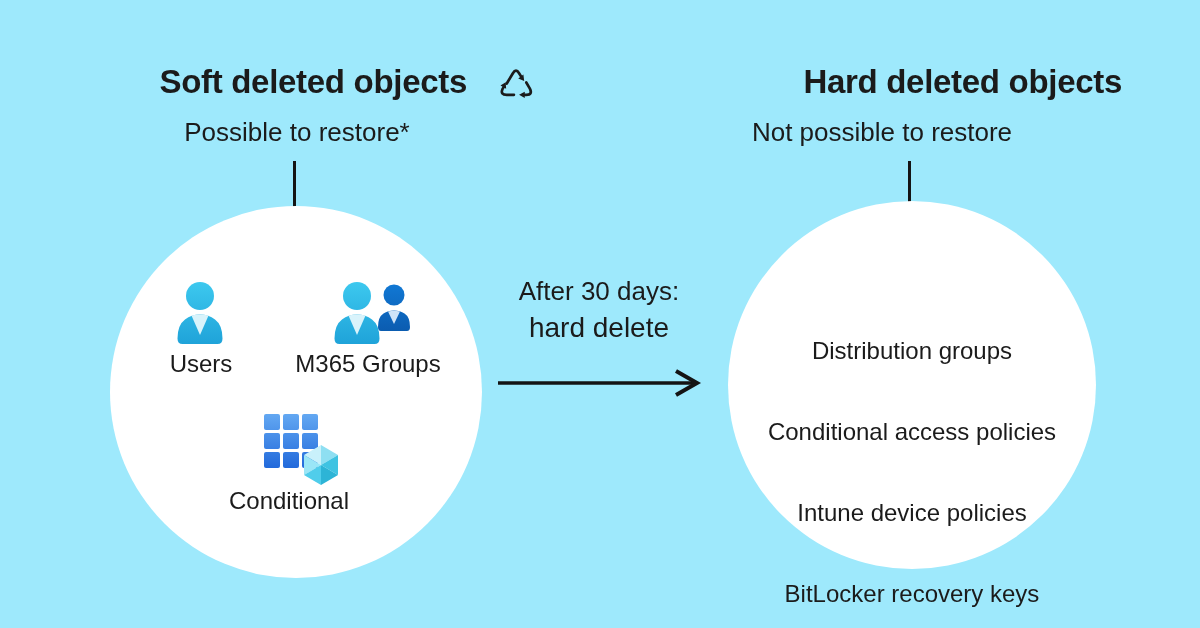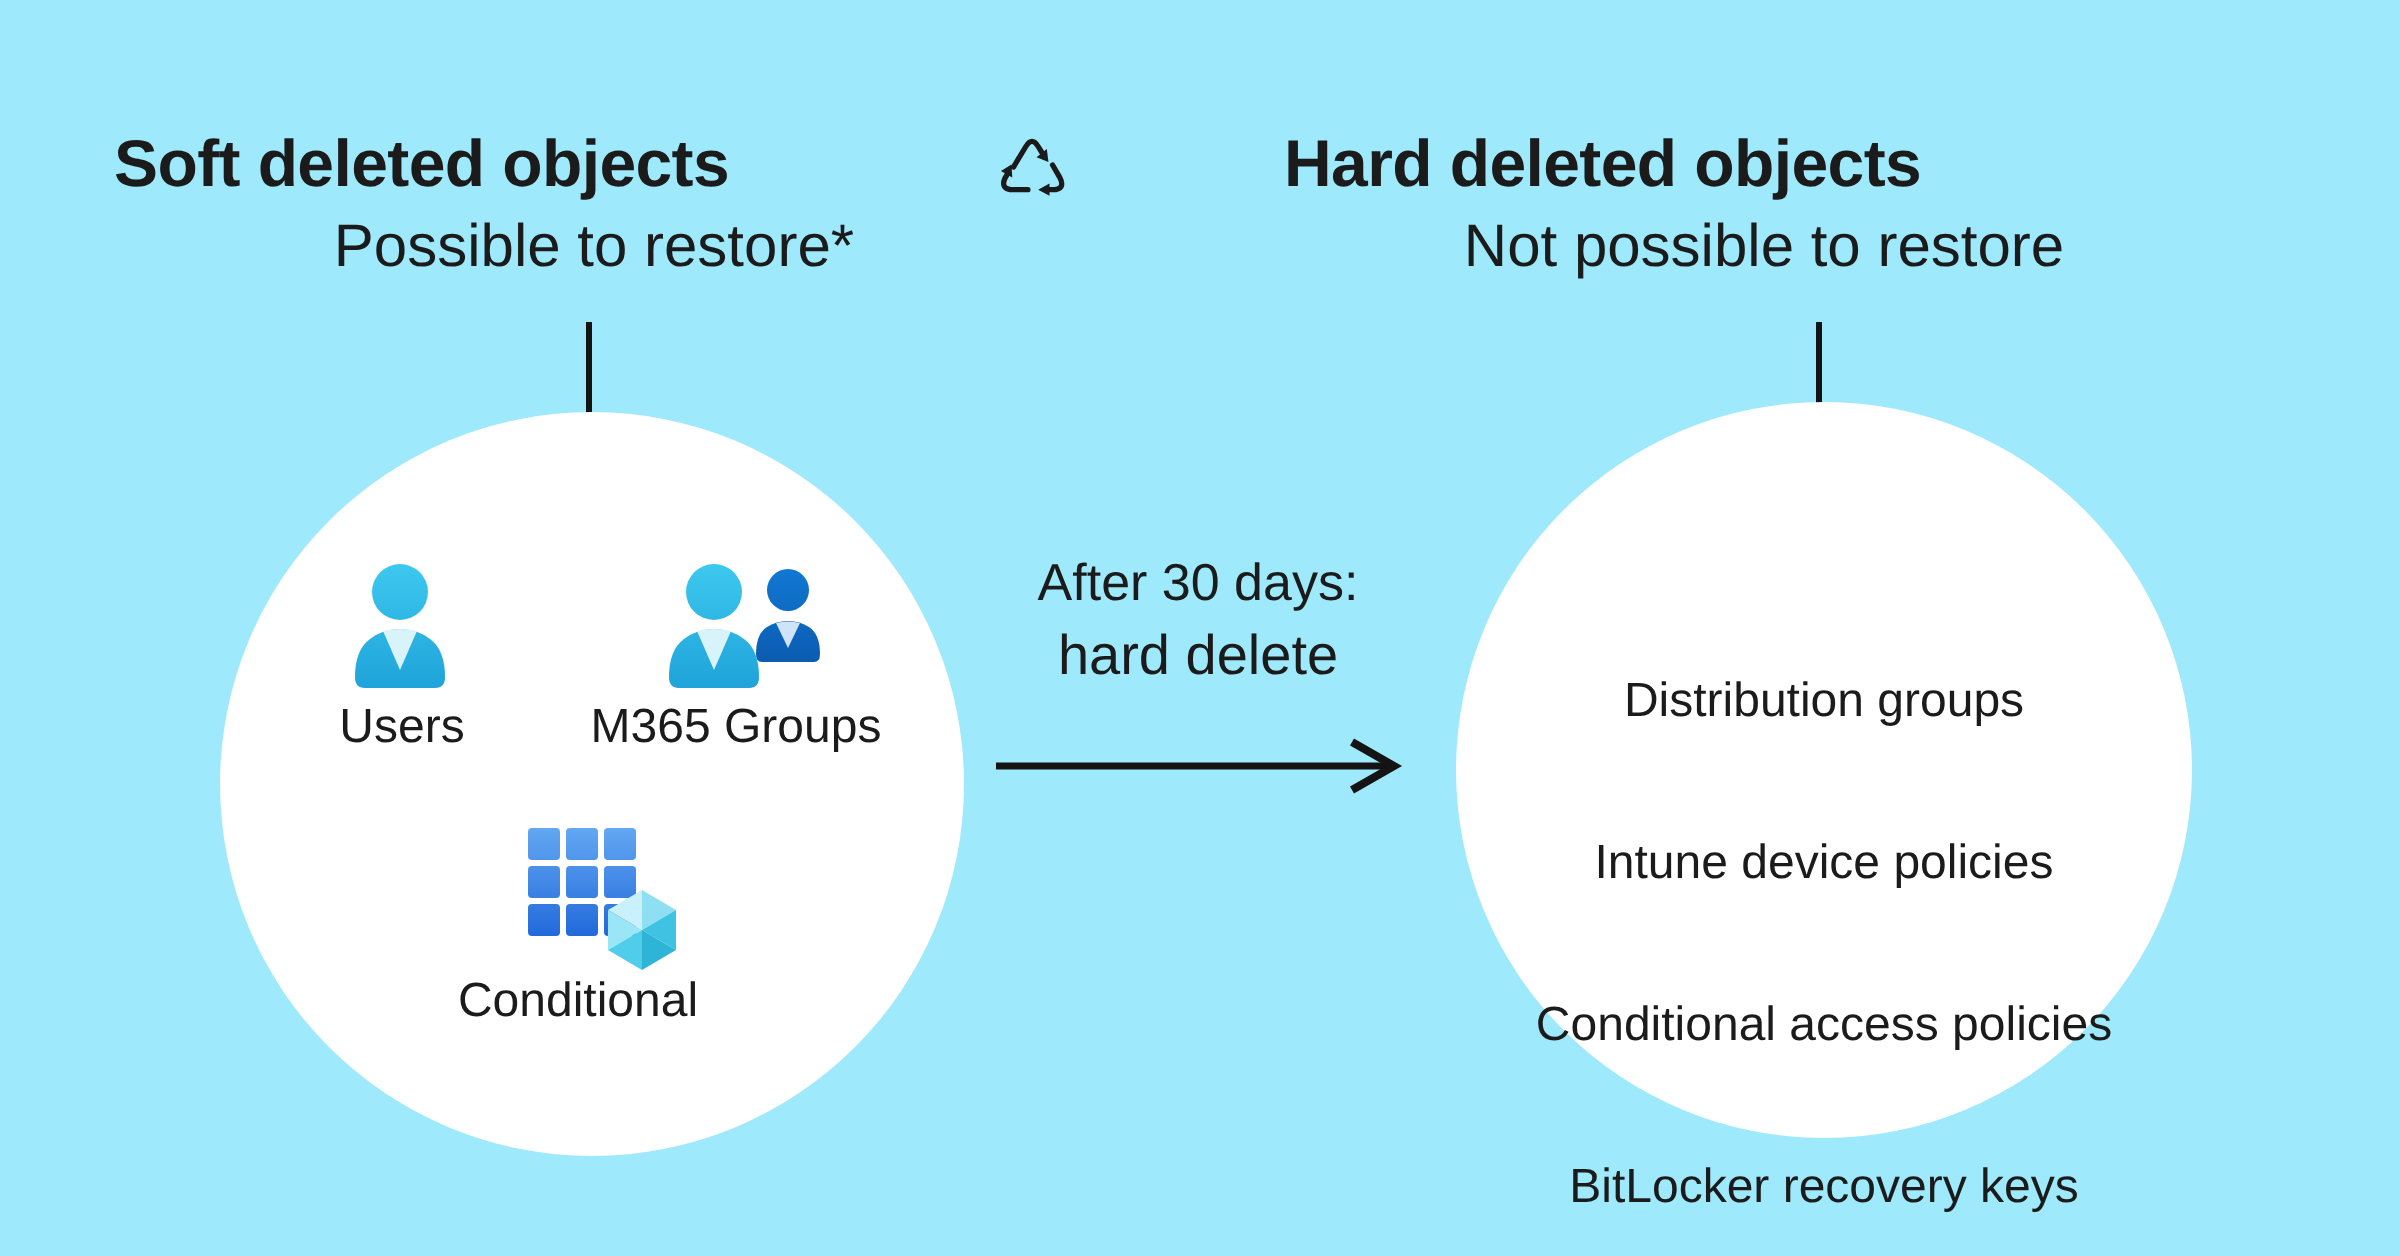--- a/index.html
+++ b/index.html
@@ -8,23 +8,23 @@
     width:1200px;height:628px;
     background:#9EE9FC;
     overflow:hidden;
     font-family:"Liberation Sans", sans-serif;
     color:#1B1B1B;
   }
   
   .hdr{position:absolute;top:60px;width:480px;text-align:center;}
   .hdr-left{left:57px;}
   .hdr-right{left:642px;}
-  .hdr-title-row{display:flex;align-items:center;justify-content:space-between;gap:28px;height:44px;}
+  .hdr-title-row{display:flex;align-items:center;justify-content:flex-end;gap:28px;height:44px;}
   .hdr-title{font-size:33px;font-weight:700;letter-spacing:-0.3px;white-space:nowrap;}
-  .hdr-sub{font-size:30px;margin-top:3px;white-space:nowrap;}
+  .hdr-sub{font-size:26px;margin-top:13px;white-space:nowrap;}
   .hdr-icon{display:inline-flex;align-items:center;}
   
   .connector{position:absolute;width:3px;height:101px;background:#141414;top:161px;}
   .connector-left{left:293px;}
   .connector-right{left:908px;}
   
   .bubble{position:absolute;background:#FFFFFF;border-radius:50%;}
   .bubble-left{left:110px;top:206px;width:372px;height:372px;}
   .bubble-right{left:728px;top:201px;width:368px;height:368px;}
   
@@ -158,18 +158,18 @@
 
   <div class="transition-arrow">
     <svg width="210" height="32" viewBox="0 0 210 32">
       <path d="M 2 16 L 198 16" stroke="#141414" stroke-width="3.6" fill="none"></path>
       <path d="M 180 4 L 201 16 L 180 28" stroke="#141414" stroke-width="4" fill="none" stroke-linejoin="miter"></path>
     </svg>
   </div>
 
   <div class="hard-list">
     <div class="hard-item">Distribution groups</div>
+    <div class="hard-item">Conditional access policies</div>
     <div class="hard-item">Intune device policies</div>
-    <div class="hard-item">Conditional access policies</div>
     <div class="hard-item">BitLocker recovery keys</div>
   </div>
 
 </div>
 
 </body></html>

